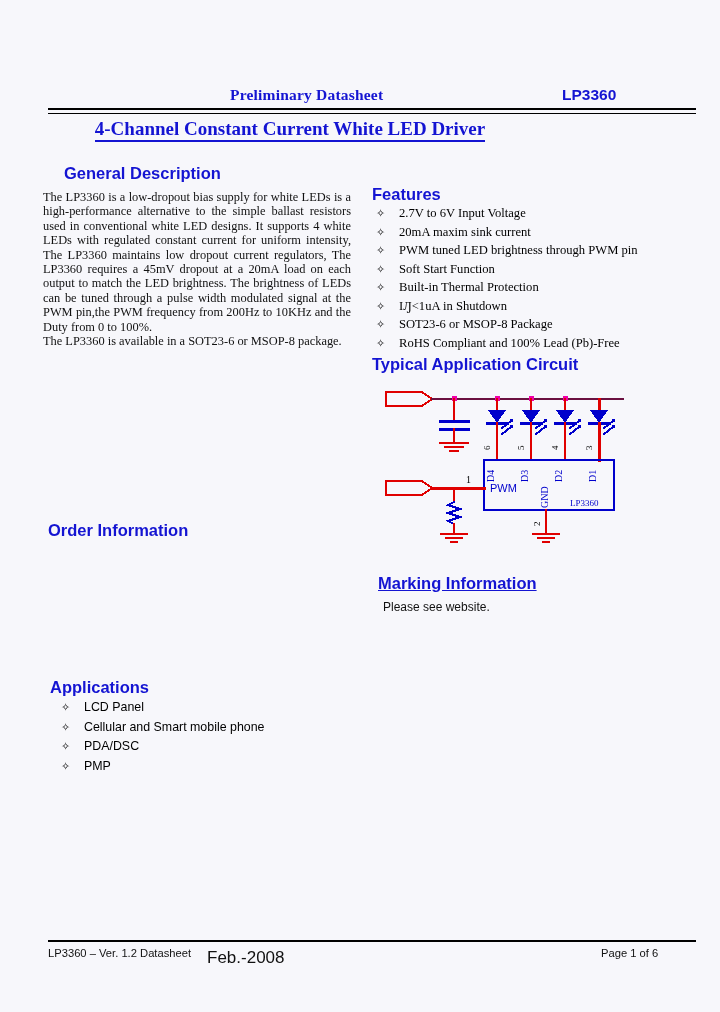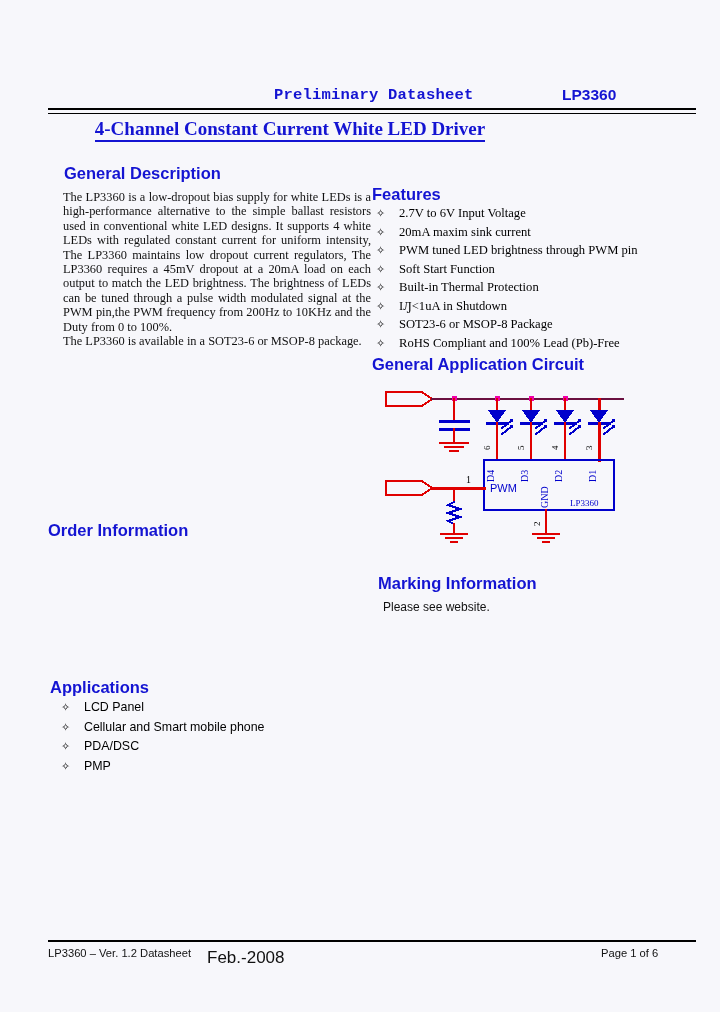--- a/index.html
+++ b/index.html
@@ -23,26 +23,25 @@
     position: absolute;
     left: 50px;
     top: 62px;
     width: 120px;
     height: 42px;
   }
   .hdr-line1 {
     position: absolute;
     left: 230px;
     top: 86px;
-    font-family: Liberation Mono, monospace;
+    font-family: Liberation Serif, serif;
     font-weight: bold;
     font-size: 15.5px;
     color: #1414d2;
     letter-spacing: 0.2px;
-    margin-left: 44px;
   }
   .hdr-part {
     position: absolute;
     left: 562px;
     top: 86px;
     font-family: "Liberation Sans", "DejaVu Sans", sans-serif;
     font-weight: bold;
     font-size: 15.5px;
     color: #1414d2;
   }
@@ -90,21 +89,20 @@
   }
 
   
   .para {
     position: absolute;
     font-family: "Liberation Serif", "DejaVu Serif", serif;
     font-size: 12.4px;
     line-height: 14.4px;
     text-align: justify;
     color: #111;
-    margin-left: 20px;
   }
 
   
   .blist {
     position: absolute;
     margin: 0;
     padding: 0;
     list-style: none;
   }
   .blist li {
@@ -251,21 +249,21 @@
     <li>
       <span class="dia">✧</span>
       <span>SOT23-6 or MSOP-8 Package</span>
     </li>
     <li>
       <span class="dia">✧</span>
       <span>RoHS Compliant and 100% Lead (Pb)-Free</span>
     </li>
   </ul>
 
-  <div class="sec-h" style="left:372px; top:355px;">General Application Circuit</div>
+  <div class="sec-h" style="left:372px; top:355px;">Typical Application Circuit</div>
 
   <div class="circuit">
     <svg width="248" height="172" viewBox="0 0 248 172">
       <g stroke-linecap="square" shape-rendering="crispEdges">
 
         <path d="M8 14 L44 14 L54 21 L44 28 L8 28 Z" fill="none" stroke="#e00000" stroke-width="2"></path>
 
         <line x1="54" y1="21" x2="245" y2="21" stroke="#6b1040" stroke-width="2"></line>
 
         <rect x="74" y="18" width="5" height="5" fill="#ee00aa"></rect>
@@ -362,21 +360,21 @@
           <line x1="160" y1="160" x2="176" y2="160" stroke="#e00000" stroke-width="2"></line>
           <line x1="165" y1="164" x2="171" y2="164" stroke="#e00000" stroke-width="2"></line>
         </g>
       </g>
     </svg>
   </div>
 
   <div class="sec-h" style="left:48px; top:521px;">Order Information</div>
 
 
-  <div class="sec-h" style="left:378px; top:574px;">Marking Information</div>
+  <div class="sec-h" style="left:378px; top:574px;text-decoration:underline;">Marking Information</div>
   <div class="mark-text">Please see website.</div>
 
   <div class="sec-h" style="left:50px; top:678px;">Applications</div>
 
   <ul class="blist app-list" style="left:57px; top:700px; width:300px;">
     <li>
       <span class="dia">✧</span>
       <span>LCD Panel</span>
     </li>
     <li>

